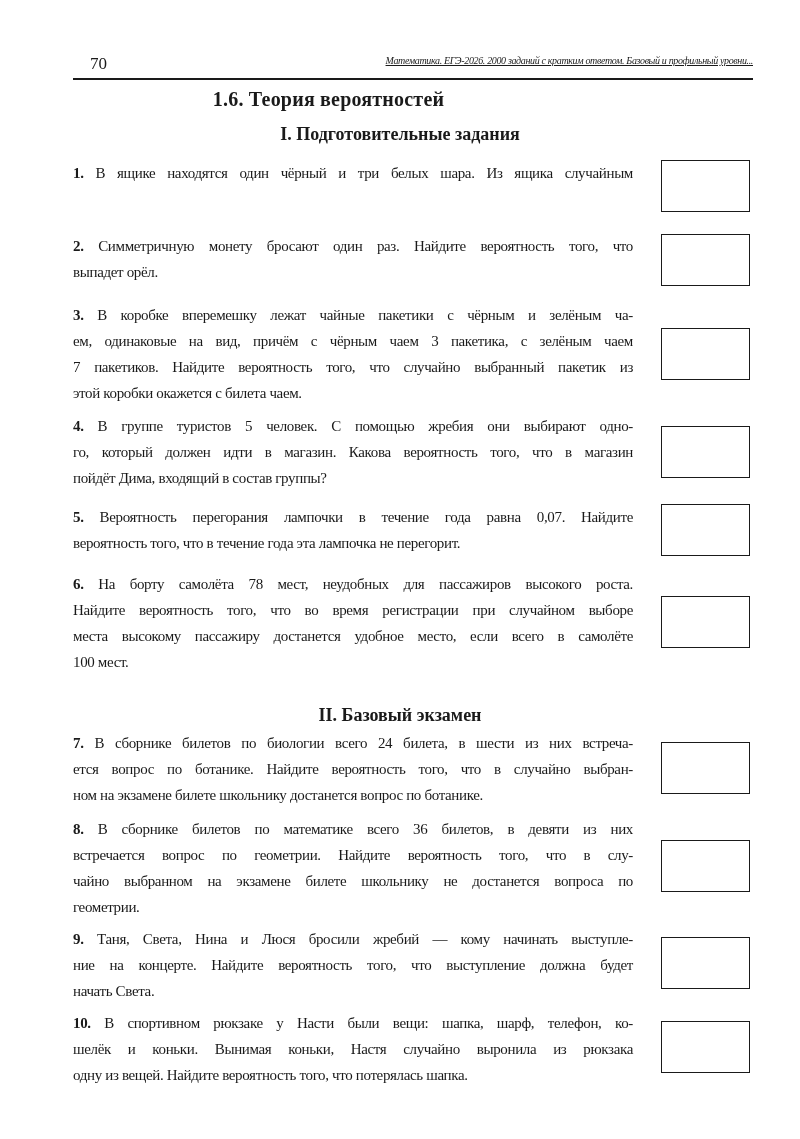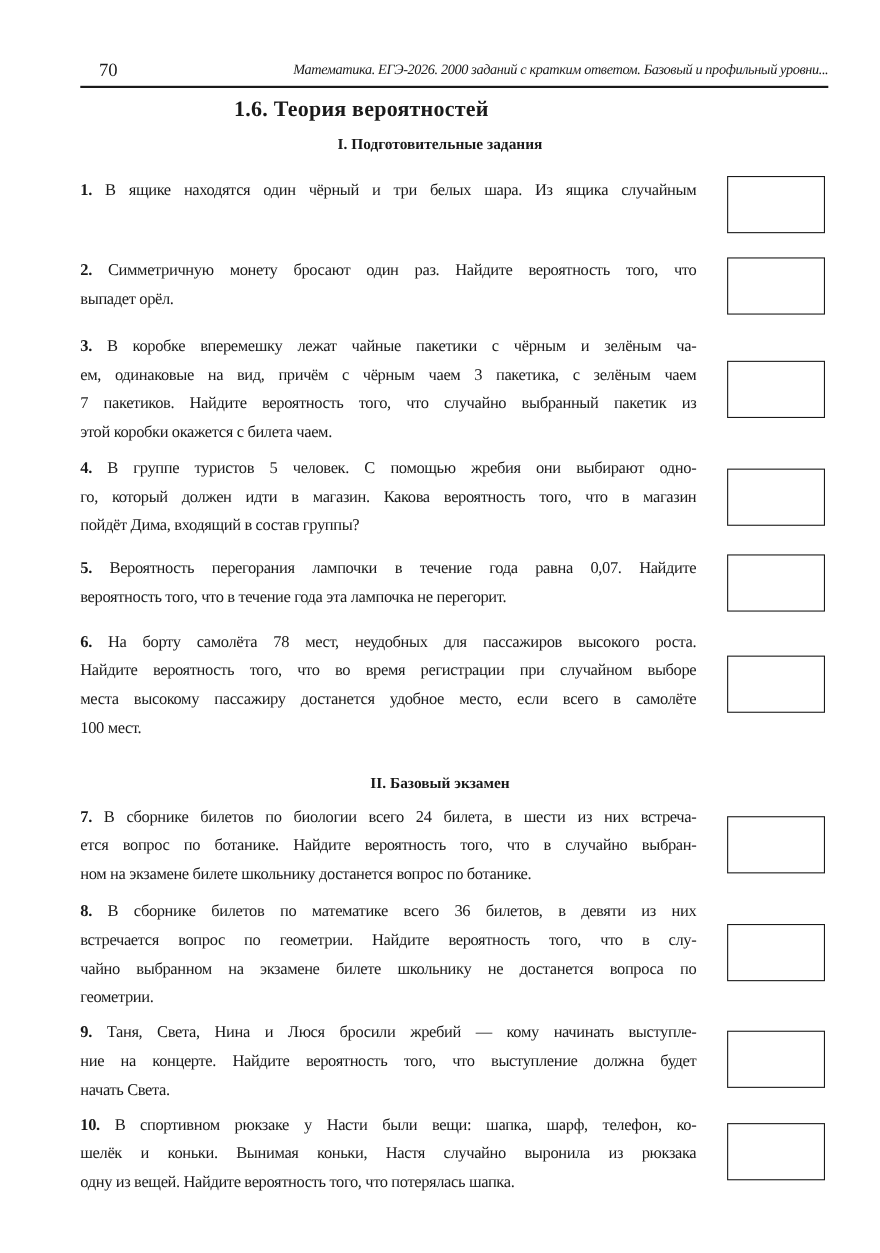--- a/index.html
+++ b/index.html
@@ -1,26 +1,26 @@
 <!DOCTYPE html>
 <html><head>
 <meta charset="utf-8">
 <style>
   html, body { margin:0; padding:0; background:#ffffff; }
   body { width:800px; height:1139px; position:relative; overflow:hidden;
          font-family:"Liberation Serif","DejaVu Serif",serif; color:#1a1a1a; }
   .header { position:absolute; left:73px; top:54px; width:680px; height:22px; }
   .page-num { position:absolute; left:0; top:0; font-size:17px;margin-left:17px; }
-  .running-title { position:absolute; right:0; top:1px; font-style:italic; font-size:13px;
-                   letter-spacing:-0.35px; white-space:nowrap; }
+  .running-title { position:absolute; right:0; top:1px; font-style:italic; font-size:10px;
+                   letter-spacing:-0.35px; white-space:nowrap;text-decoration:underline; }
   .header-rule { position:absolute; left:73px; top:78px; width:680px; height:2px; background:#1a1a1a; }
   .chapter-title { position:absolute; left:0; width:657px; top:88px; text-align:center;
                    font-weight:bold; font-size:20px; letter-spacing:0.2px; }
   .section-title { position:absolute; left:0; width:800px; text-align:center;
-                   font-weight:bold; font-size:14px; }
+                   font-weight:bold; font-size:18px; }
   .task { position:absolute; left:73px; width:560px; font-size:15px; line-height:26px;
           letter-spacing:-0.35px; }
   .task .line { display:block; white-space:nowrap; }
   .task .line.j { text-align:justify; text-align-last:justify; white-space:normal; }
   .task .num { font-weight:bold; }
   .answer-box { position:absolute; left:661px; width:89px; height:52px;
                 border:1.5px solid #1a1a1a; box-sizing:border-box; background:#fff; }
 </style>
 </head>
 <body>

